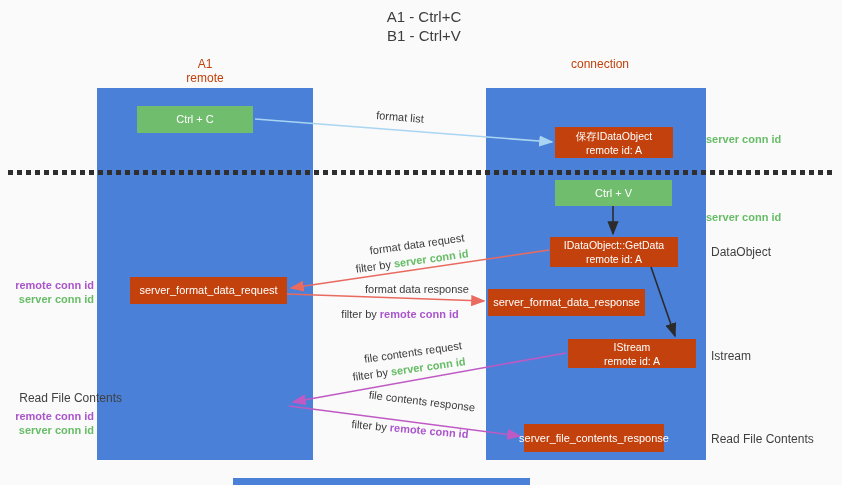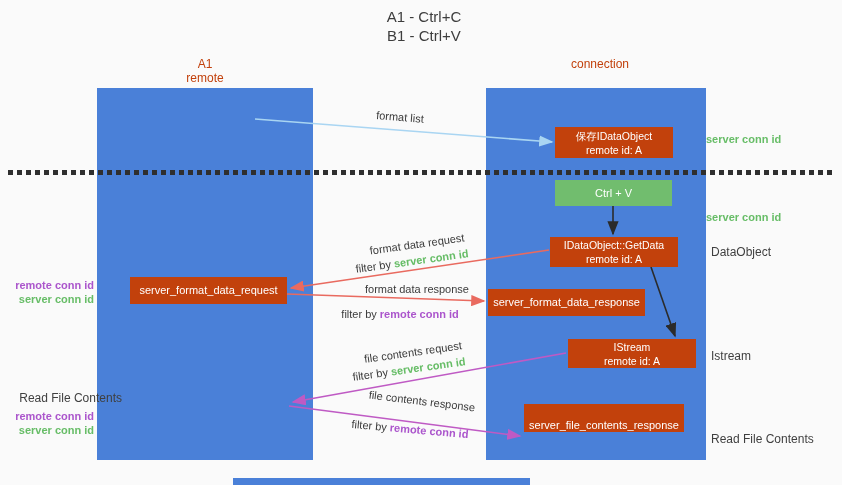--- a/index.html
+++ b/index.html
@@ -72,20 +72,23 @@
   <div class="lane-header" style="left:145px;">
     <div>A1</div>
     <div>remote</div>
   </div>
   <div class="lane-header" style="left:540px;">
     <div>connection</div>
   </div>
 
   <div class="dotted"></div>
 
+  <div class="box green" style="left:137px;top:106px;width:116px;height:27px;">
+    <div>Ctrl + C</div>
+  </div>
 
   <div class="box orange two" style="left:555px;top:127px;width:118px;height:31px;">
     <div>保存IDataObject</div>
     <div>remote id: A</div>
   </div>
 
   <div class="box green" style="left:555px;top:180px;width:117px;height:26px;">
     <div>Ctrl + V</div>
   </div>
 
@@ -101,21 +104,21 @@
   <div class="box orange" style="left:130px;top:277px;width:157px;height:27px;">
     <div>server_format_data_request</div>
   </div>
 
   <div class="box orange two" style="left:568px;top:339px;width:128px;height:29px;">
     <div>IStream</div>
     <div>remote id: A</div>
   </div>
 
 
-  <div class="box orange" style="left:524px;top:404px;width:160px;height:28px;justify-content:flex-end;">
+  <div class="box orange" style="left:524px;top:424px;width:140px;height:28px;">
     <div>server_file_contents_response</div>
   </div>
 
   <div class="side g" style="left:706px;top:133px;">server conn id</div>
   <div class="side g" style="left:706px;top:211px;">server conn id</div>
   <div class="plain" style="left:711px;top:245px;text-align:right;">DataObject</div>
   <div class="plain" style="left:711px;top:349px;">Istream</div>
   <div class="plain" style="left:711px;top:432px;">Read File Contents</div>
 
   <div class="pair" style="top:278px;">

